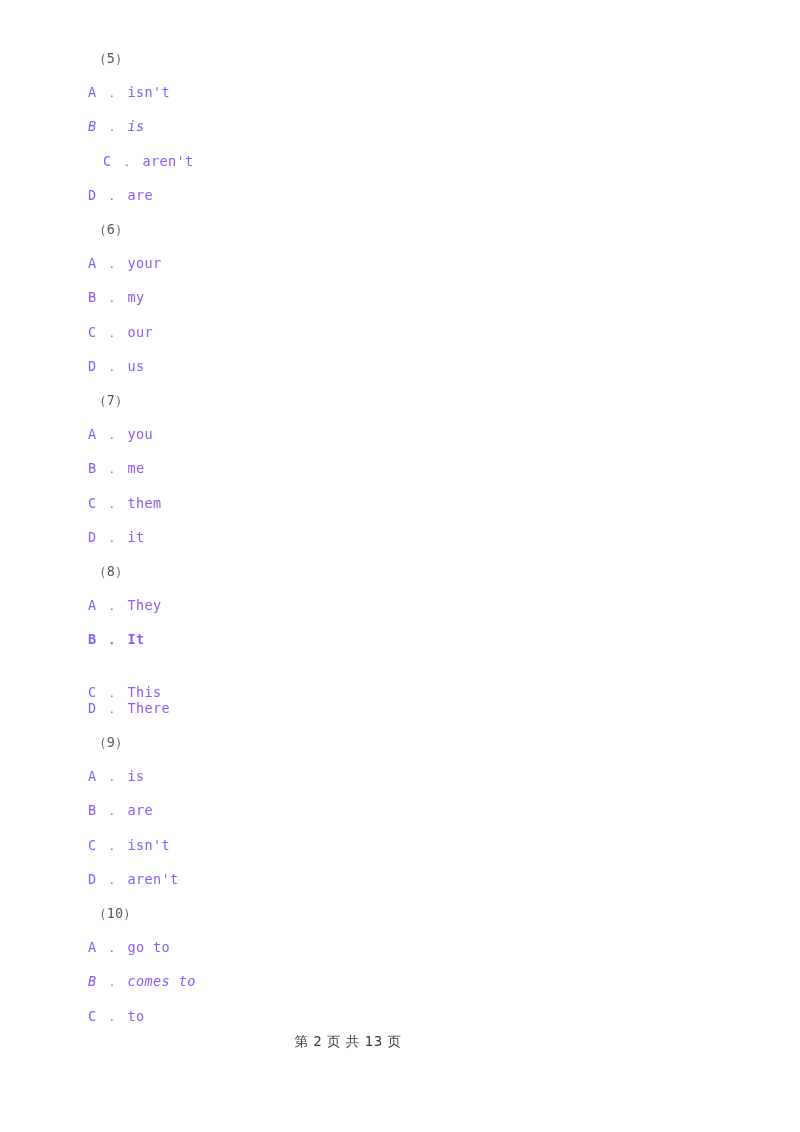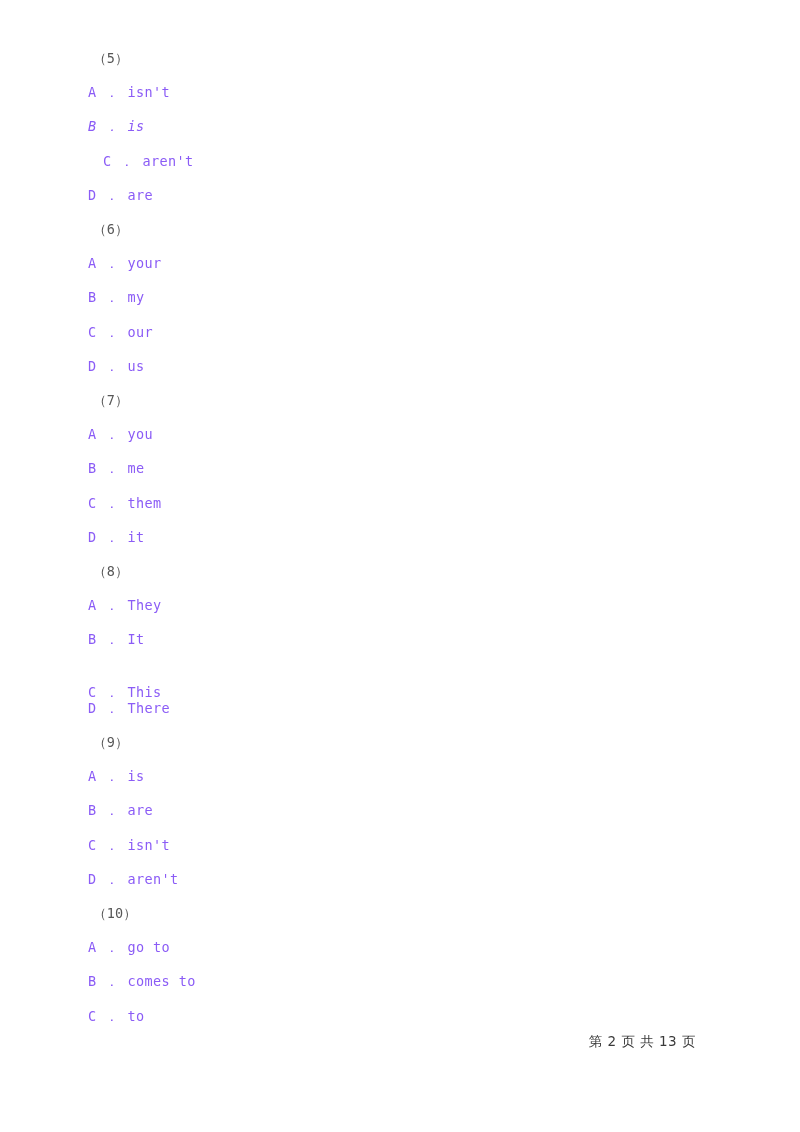--- a/index.html
+++ b/index.html
@@ -38,21 +38,21 @@
   .line.qnum {
     left: 93px;
     color: #575757;
     letter-spacing: 0.2px;
   }
   .footer {
     position: absolute;
     left: 0;
     top: 1033px;
     width: 696px;
-    text-align: right;
+    text-align: center;
     font-family: "DejaVu Sans", "Liberation Sans", sans-serif;
     font-size: 13.5px;
     color: #3a3a3a;
     white-space: pre;
     letter-spacing: 0.5px;
   }
 </style>
 </head>
 <body>
 
@@ -68,28 +68,28 @@
       <div class="line" style="top: 289.4px;">B ． my</div>
       <div class="line" style="top: 323.6px;">C ． our</div>
       <div class="line" style="top: 357.8px;">D ． us</div>
       <div class="line qnum" style="top: 392px;">（7）</div>
       <div class="line" style="top: 426.2px;">A ． you</div>
       <div class="line" style="top: 460.4px;">B ． me</div>
       <div class="line" style="top: 494.6px;">C ． them</div>
       <div class="line" style="top: 528.8px;">D ． it</div>
       <div class="line qnum" style="top: 563px;">（8）</div>
       <div class="line" style="top: 597.2px;">A ． They</div>
-      <div class="line" style="top: 631.4px;">B ． It</div>
+      <div class="line" style="top: 631.4px; font-weight: bold;">B ． It</div>
       <div class="line" style="top: 665.6px; margin-top: 18px;">C ． This</div>
       <div class="line" style="top: 699.8px;">D ． There</div>
       <div class="line qnum" style="top: 734px;">（9）</div>
       <div class="line" style="top: 768.2px;">A ． is</div>
       <div class="line" style="top: 802.4px; text-align: center;">B ． are</div>
       <div class="line" style="top: 836.6px;">C ． isn't</div>
       <div class="line" style="top: 870.8px;">D ． aren't</div>
       <div class="line qnum" style="top: 905px;">（10）</div>
       <div class="line" style="top: 939.2px;">A ． go to</div>
-      <div class="line" style="top: 973.4px;">B ． comes to</div>
+      <div class="line" style="top: 973.4px; font-style: italic;">B ． comes to</div>
       <div class="line" style="top: 1007.6px;">C ． to</div>
     </div>
 
   <div class="footer">第 2 页 共 13 页</div>
 </div>
 
 </body></html>

